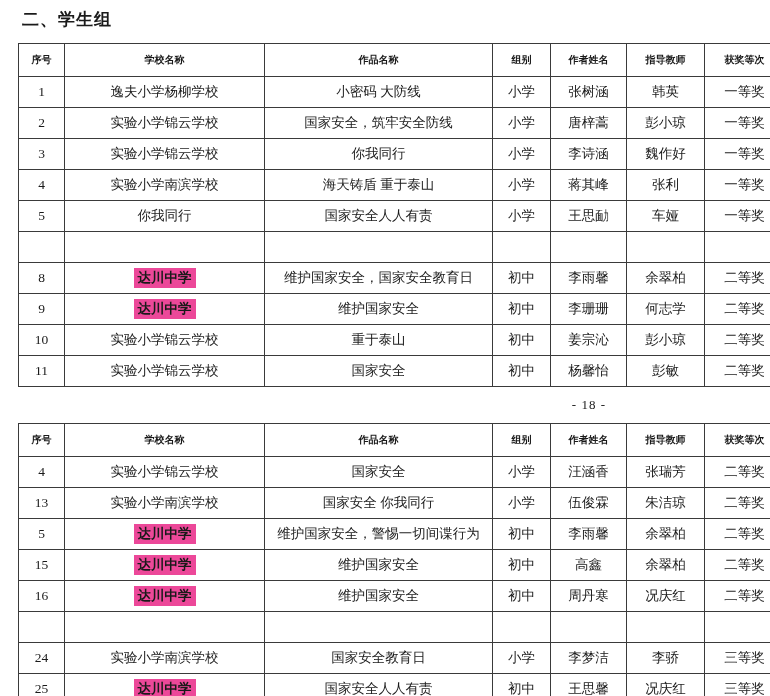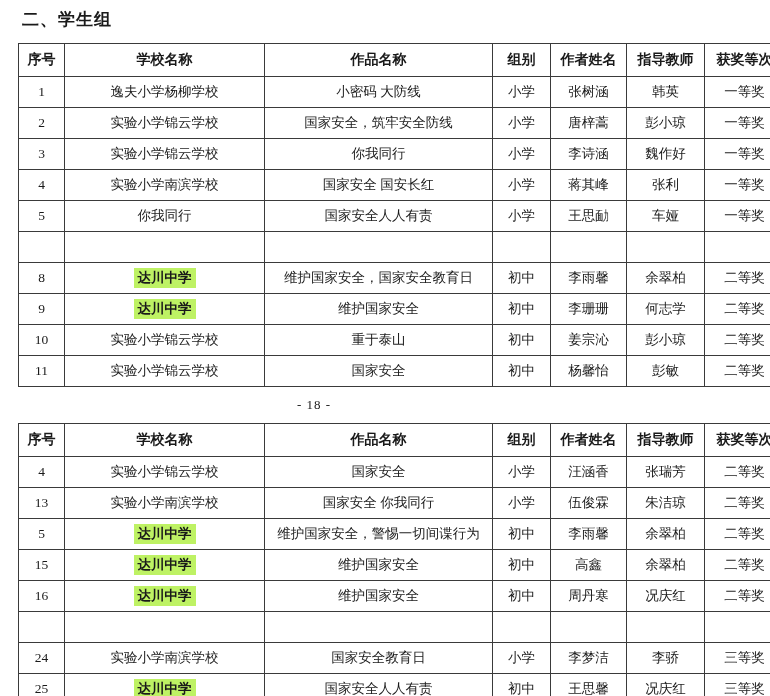--- a/index.html
+++ b/index.html
@@ -43,48 +43,48 @@
     font-size: 13.5px;
     text-align: center;
     vertical-align: middle;
     padding: 1px 2px;
     font-weight: normal;
     white-space: nowrap;
     overflow: hidden;
   }
   table.award-table thead td {
     font-weight: bold;
-    font-size: 14px;
+    font-size: 10px;
     height: 30px;
   }
   
   .c-idx   { width: 46px; }
   .c-school{ width: 200px; }
   .c-work  { width: 228px; }
   .c-group { width: 58px; }
   .c-author{ width: 76px; }
   .c-teach { width: 78px; }
   .c-award { width: 80px; }
 
   .hl {
-    background: #bef264;
+    background: #ec4899;
     font-weight: bold;
     display: inline-block;
     padding: 1px 4px;
   }
   .row-gap td {
     border-left: 1px solid #3a3a3a;
     border-right: 1px solid #3a3a3a;
     border-top: none;
     border-bottom: none;
     height: 7px;
     padding: 0;
   }
   .page-number {
-    text-align: center;
+    text-align: right;
     font-size: 13px;
     padding: 10px 0 10px 4px;
     letter-spacing: 1px;
     font-family: "Liberation Serif", "DejaVu Serif", serif;
   }
 </style>
 </head>
 <body>
 
 <div class="page">
@@ -136,21 +136,21 @@
           <td>实验小学锦云学校</td>
           <td>你我同行</td>
           <td>小学</td>
           <td>李诗涵</td>
           <td>魏作好</td>
           <td>一等奖</td>
         </tr>
         <tr>
           <td>4</td>
           <td>实验小学南滨学校</td>
-          <td>国家安全 国安长红</td>
+          <td>海天铸盾 重于泰山</td>
           <td>小学</td>
           <td>蒋其峰</td>
           <td>张利</td>
           <td>一等奖</td>
         </tr>
         <tr>
           <td>5</td>
           <td>你我同行</td>
           <td>国家安全人人有责</td>
           <td>小学</td>

